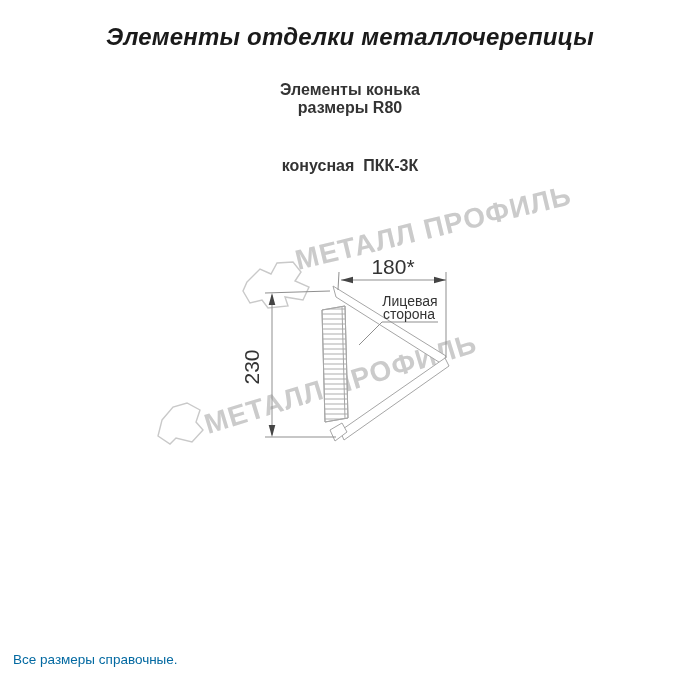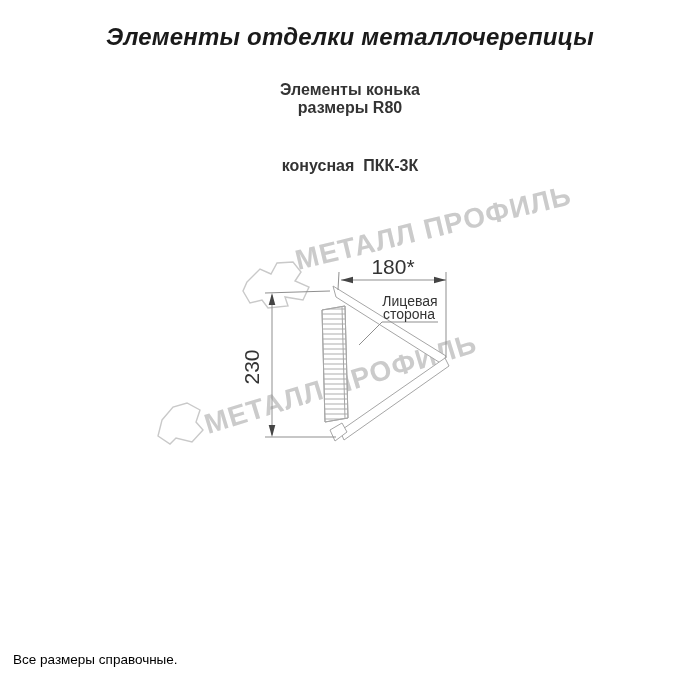--- a/index.html
+++ b/index.html
@@ -26,21 +26,21 @@
   .product-code{
     position:absolute;top:133px;left:0;width:700px;
     text-align:center;
     font-size:16px;font-weight:600;color:#333333;
     white-space:pre;
     margin-top:24px;
   }
   .drawing-svg{position:absolute;top:0;left:0;}
   .footer{
     position:absolute;left:13px;top:650px;
-    font-size:13.5px;color:#000000;line-height:20px;
+    font-size:13.5px;color:#0369a1;line-height:20px;
   }
   .wm-text{
     font-family:"Liberation Sans","DejaVu Sans",sans-serif;
     font-size:28px;font-weight:bold;fill:#cbcbcb;letter-spacing:1px;
   }
   .dim-text{
     font-family:"Liberation Sans","DejaVu Sans",sans-serif;
     font-size:21px;fill:#333333;
   }
   .callout-text{

